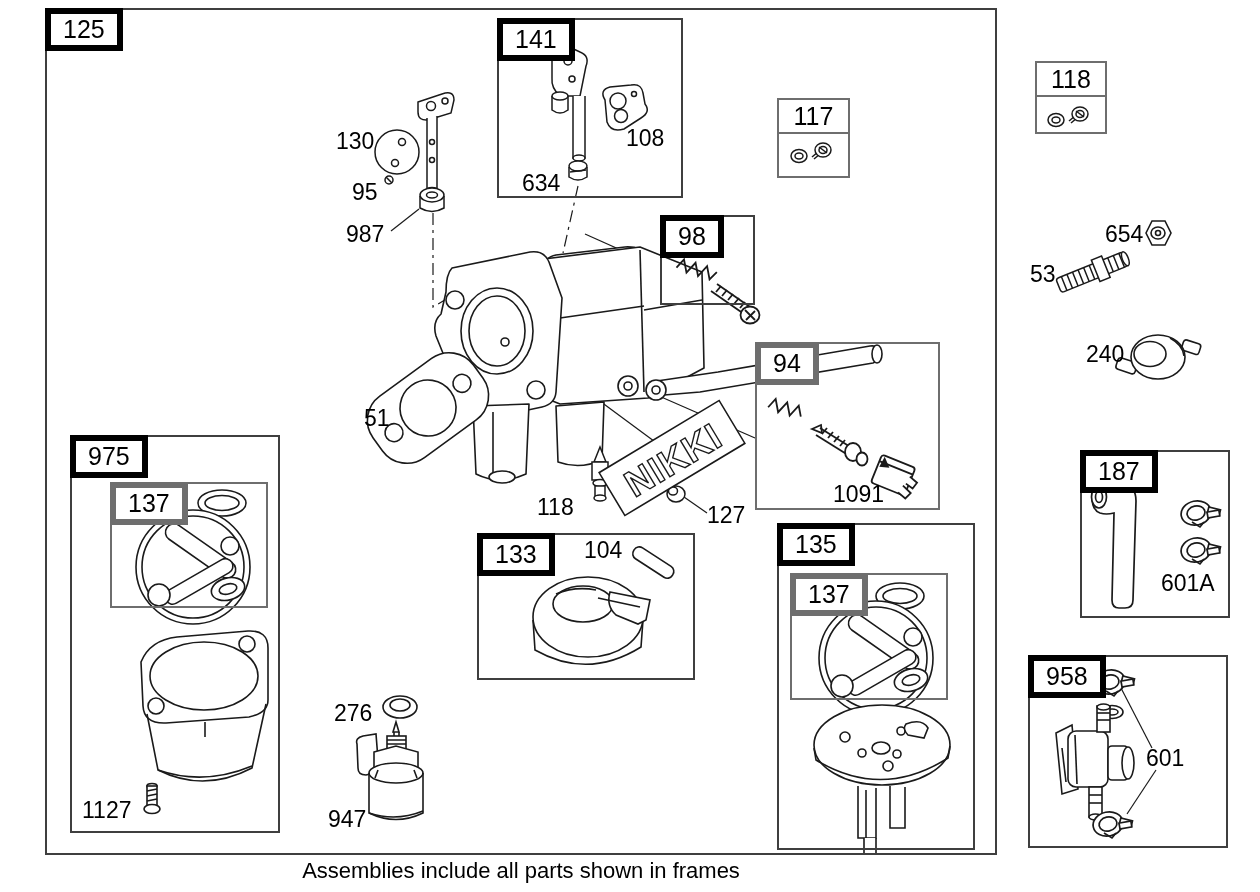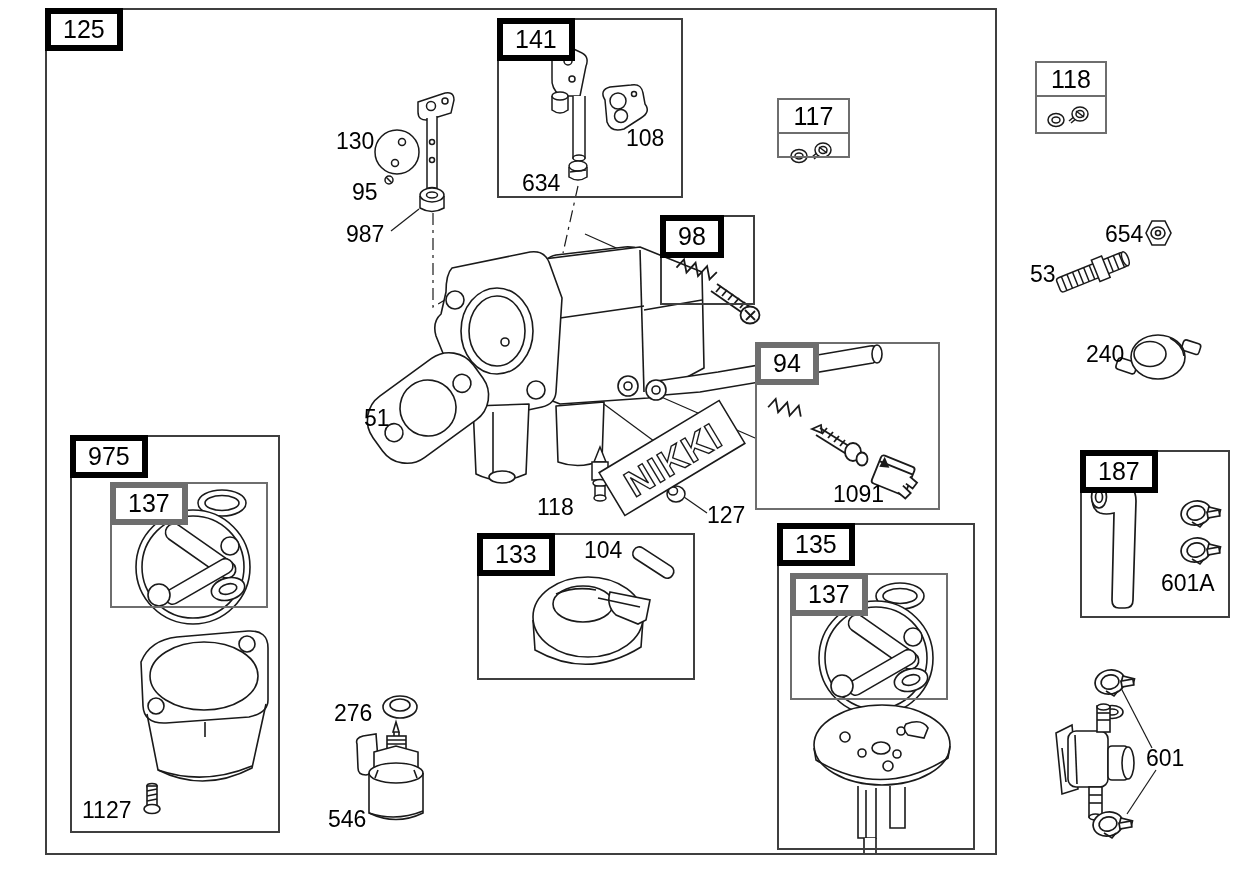--- a/index.html
+++ b/index.html
@@ -341,21 +341,21 @@
   </div>
 </div>
 
 
 <div class="frame" style="left:497px;top:18px;width:186px;height:180px;">
   <div class="tab">
     <span>141</span>
   </div>
 </div>
 
-<div class="frame gray" style="left:777px;top:98px;width:73px;height:60px;">
+<div class="frame gray" style="left:777px;top:98px;width:73px;height:80px;">
   <div class="tab-row">
     <span>117</span>
   </div>
 </div>
 
 <div class="frame" style="left:660px;top:215px;width:95px;height:90px;">
   <div class="tab">
     <span>98</span>
   </div>
 </div>
@@ -401,34 +401,40 @@
     <span>137</span>
   </div>
 </div>
 
 <div class="frame" style="left:1080px;top:450px;width:150px;height:168px;">
   <div class="tab">
     <span>187</span>
   </div>
 </div>
 
+<div class="frame" style="left:1028px;top:655px;width:200px;height:193px;">
+  <div class="tab">
+    <span>958</span>
+  </div>
+</div>
 
 <div class="plabel" style="left:336px;top:128px;">130</div>
 <div class="plabel" style="left:352px;top:179px;">95</div>
 <div class="plabel" style="left:346px;top:221px;text-align:right;">987</div>
 <div class="plabel" style="left:626px;top:125px;">108</div>
 <div class="plabel" style="left:522px;top:170px;">634</div>
 <div class="plabel" style="left:364px;top:405px;">51</div>
 <div class="plabel" style="left:537px;top:494px;">118</div>
 <div class="plabel" style="left:707px;top:502px;">127</div>
 <div class="plabel" style="left:584px;top:537px;">104</div>
 <div class="plabel" style="left:833px;top:481px;">1091</div>
 <div class="plabel" style="left:82px;top:797px;">1127</div>
 <div class="plabel" style="left:334px;top:700px;">276</div>
-<div class="plabel" style="left:328px;top:806px;">546</div>
+<div class="plabel" style="left:328px;top:806px;">947</div>
 <div class="plabel" style="left:1030px;top:261px;">53</div>
 <div class="plabel" style="left:1105px;top:205px;margin-top:16px;">654</div>
 <div class="plabel" style="left:1086px;top:341px;">240</div>
 <div class="plabel" style="left:1146px;top:745px;">601</div>
 <div class="plabel" style="left:1161px;top:570px;">601A</div>
 
+<div class="caption">Assemblies include all parts shown in frames</div>
 
 </div>
 
 </body></html>

